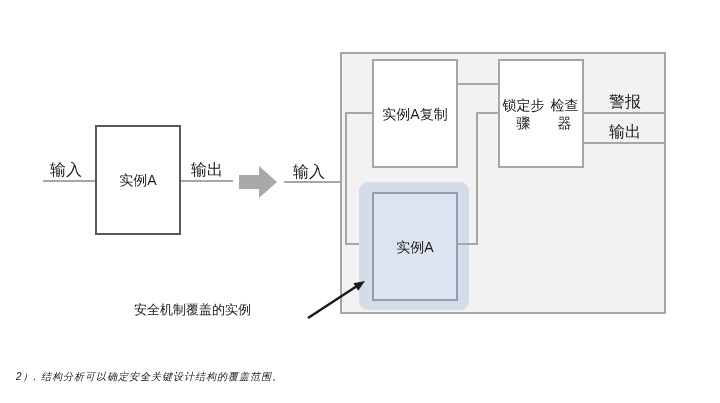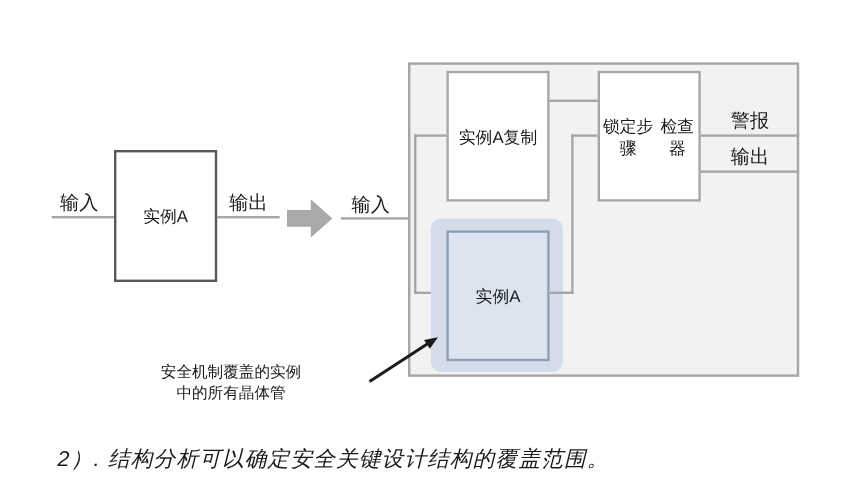--- a/index.html
+++ b/index.html
@@ -30,21 +30,21 @@
   .box-blue {
     background:var(--highlight-fill,#dce4ef);
     border:2px solid var(--highlight-border,#8f9fb3);
   }
   .lbl { position:absolute; font-size:16px; line-height:17px; text-align:center; white-space:nowrap; }
   .lbl-right { text-align:right; }
   .annotation {
     position:absolute; font-size:13px; line-height:18px; text-align:center; white-space:nowrap;
   }
   .caption {
-    position:absolute; font-size:18px; font-style:italic; letter-spacing:1px; white-space:nowrap;margin-left:32px;
+    position:absolute; font-size:10px; font-style:italic; letter-spacing:1px; white-space:nowrap;
   }
   svg { position:absolute; display:block; }
 </style>
 </head>
 <body>
 
 <div class="stage">
 
   <div class="lbl" style="left:36px; top:161px; width:60px;">输入</div>
   <div class="hline" style="left:43px; top:180px; width:54px;"></div>
@@ -89,21 +89,20 @@
   <div class="vline" style="left:476px; top:112px; height:133px;"></div>
   <div class="hline" style="left:476px; top:112px; width:22px;"></div>
 
   <div class="lbl" style="left:584px; top:93px; width:82px;">警报</div>
   <div class="hline" style="left:584px; top:112px; width:82px;"></div>
   <div class="lbl" style="left:584px; top:123px; width:82px;">输出</div>
   <div class="hline" style="left:584px; top:142px; width:82px;"></div>
 
   <div class="annotation" style="left:105px; top:301px; width:175px;">
     <div>安全机制覆盖的实例</div>
-    <div>中的所有晶体管</div>
   </div>
   <svg style="left:298px; top:272px;" width="76" height="54" viewBox="0 0 76 54">
     <line x1="10" y1="46" x2="59" y2="14" stroke="#1a1a1a" stroke-width="2.5"></line>
     <polygon points="67,9 60.2,18.7 55.4,11.3" fill="#1a1a1a"></polygon>
   </svg>
 
   <div class="caption" style="left:16px; top:370px;">2）. 结构分析可以确定安全关键设计结构的覆盖范围。</div>
 
 </div>
 

